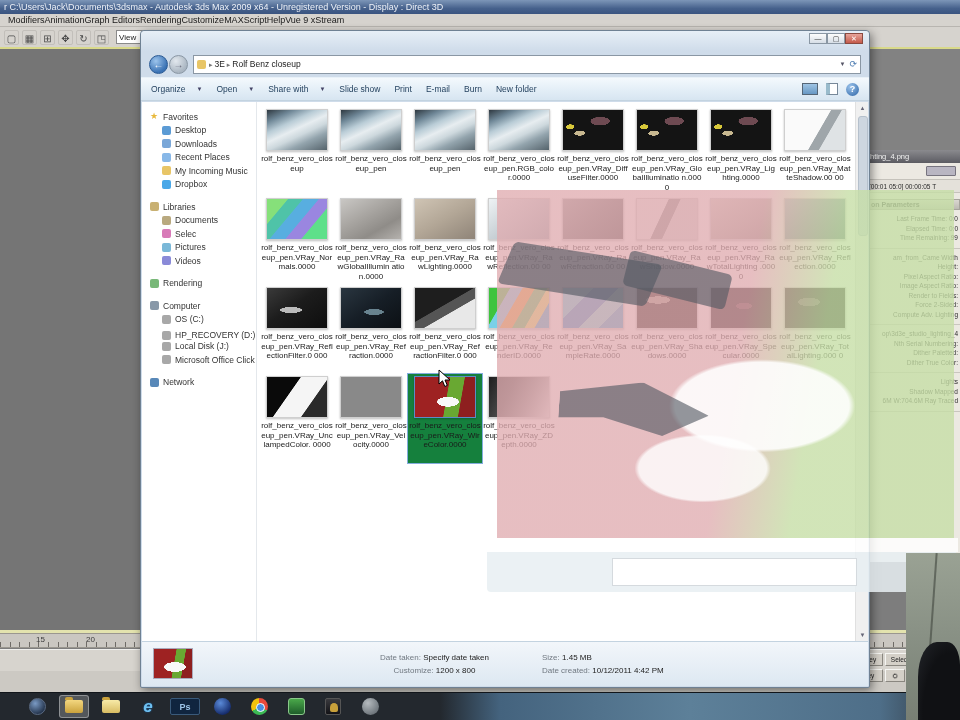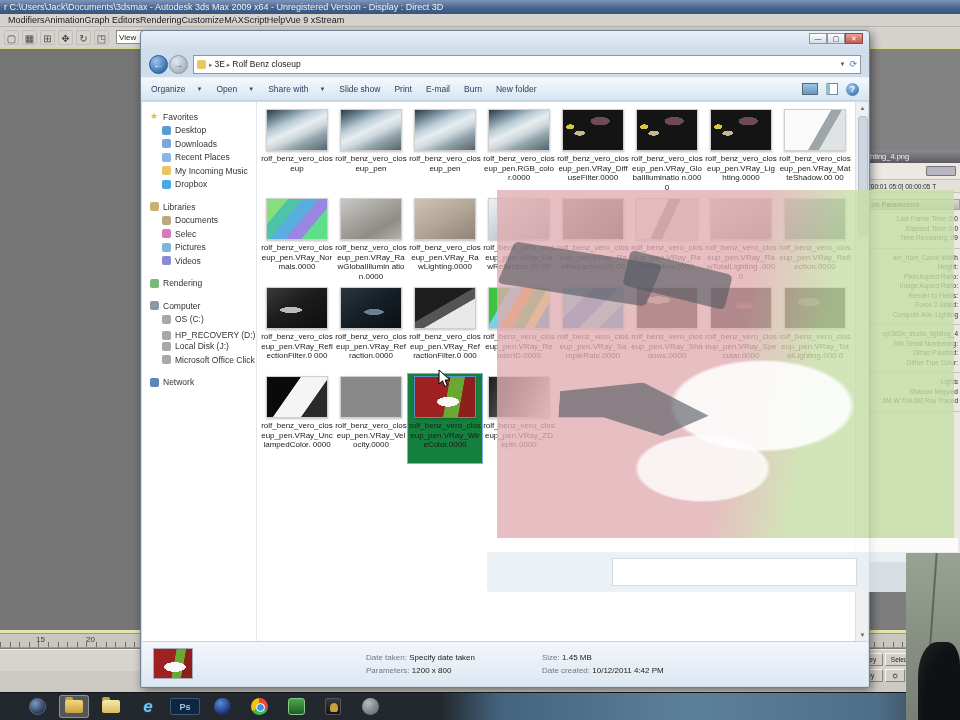--- a/index.html
+++ b/index.html
@@ -495,24 +495,24 @@
           </div>
         <div class="exp-scroll">
           <span class="arr" style="top:0">▲</span>
           <span class="thumb"></span>
           <span class="arr" style="bottom:0">▼</span>
         </div>
       </div>
     </div>
     <div class="exp-details">
       <span class="det-thumb th-wirecolor"></span>
-      <span class="det-col" style="left:224px; text-align:left;">
+      <span class="det-col" style="left:238px; text-align:center;">
         <span class="det-label">Date taken:</span>
         <span class="det-val">Specify date taken</span><br>
-        <span class="det-label">Parameters:</span>
+        <span class="det-label">Customize:</span>
         <span class="det-val">1200 x 800</span>
       </span>
       <span class="det-col" style="left:400px;">
         <span class="det-label">Size:</span>
         <span class="det-val">1.45 MB</span><br>
         <span class="det-label">Date created:</span>
         <span class="det-val">10/12/2011 4:42 PM</span>
       </span>
     </div>
   </div>

